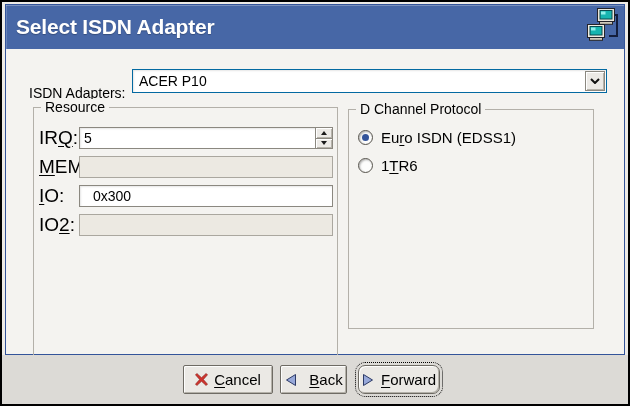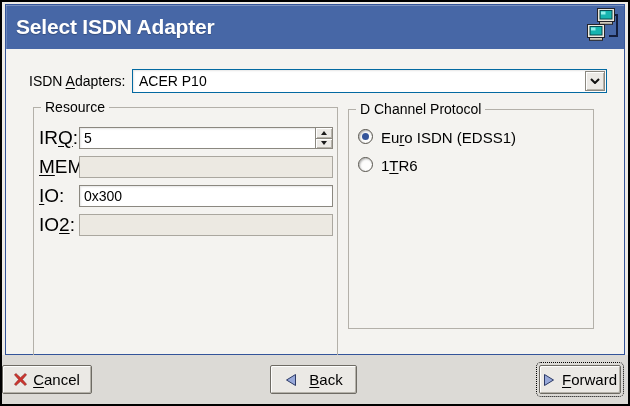--- a/index.html
+++ b/index.html
@@ -24,21 +24,21 @@
   .title {
     color:#fff; font-size:21px; font-weight:bold; letter-spacing:-0.2px;
     text-shadow:0 1px 1px rgba(0,0,0,.25);
   }
   .header-icon { position:absolute; top:2px; right:4px; width:34px; height:40px; }
 
   .content { position:absolute; left:0; top:44px; right:0; bottom:0; background:#f4f3f0; }
 
   .mn { text-decoration:underline; text-underline-offset:2px; }
 
-  .adapter-label { position:absolute; left:23px; top:24px; font-size:14px; color:#000; }
+  .adapter-label { position:absolute; left:23px; top:36px; font-size:14px; color:#000; }
 
   .combo {
     position:absolute; left:126px; top:20px; width:475px; height:24px;
     border:1px solid #0369a1; background:#fff; display:flex; align-items:center;
     box-shadow: inset 1px 1px 2px rgba(0,0,0,.10);
   }
   .combo-value { font-size:14px; padding-left:6px; color:#000; }
   .combo-btn {
     margin-left:auto; margin-right:1px; width:20px; height:20px;
     background:#eceae6; border:1px solid #8b8880;
@@ -55,21 +55,21 @@
   }
   .group-resource { left:27px; top:58px; width:305px; height:284px; }
   .group-dchannel { left:342px; top:60px; width:246px; height:220px; }
 
   .res-body { padding:19px 4px 0 5px; }
   .res-row { display:flex; align-items:center; margin-bottom:7px; }
   .res-label { width:40px; font-size:19px; color:#000; flex:none; }
 
   .field {
     flex:1; height:22px; border:1px solid #8b8880; background:#fff;
-    font-family:inherit; font-size:14px; padding:0 4px; color:#000; min-width:0;
+    font-family:inherit; font-size:14px; padding:0 13px; color:#000; min-width:0;
     box-shadow: inset 1px 1px 2px rgba(0,0,0,.10);
   }
   .field:disabled {
     background:#ece9e2; border-color:#aaa79f; box-shadow:none; color:#6a675f;
   }
 
   .spin-wrap {
     flex:1; height:22px; border:1px solid #8b8880; background:#fff;
     display:flex; box-shadow: inset 1px 1px 2px rgba(0,0,0,.10);
   }
@@ -80,46 +80,46 @@
   .spin-btns { width:17px; flex:none; display:flex; flex-direction:column; border-left:1px solid #8b8880; }
   .spin-btn {
     flex:1; background:#eceae6; display:flex; align-items:center; justify-content:center;
     box-shadow: inset 1px 1px 0 #fff, inset -1px -1px 0 #b6b3ab; cursor:default;
   }
   .spin-btn + .spin-btn { border-top:1px solid #8b8880; }
   .tri-up { width:0; height:0; border-left:3px solid transparent; border-right:3px solid transparent; border-bottom:4px solid #1a1a1a; }
   .tri-down { width:0; height:0; border-left:3px solid transparent; border-right:3px solid transparent; border-top:4px solid #1a1a1a; }
 
   .radio-col { padding:19px 0 0 9px; }
-  .radio-row { display:flex; gap:8px; margin-bottom:11px; cursor:default; }
+  .radio-row { display:flex; align-items:center; gap:8px; margin-bottom:11px; cursor:default; }
   .radio {
     width:15px; height:15px; border-radius:50%; flex:none;
     border:1px solid #55524b; background:#fdfdfc; position:relative;
     box-shadow: inset 1px 1px 2px rgba(0,0,0,.30);
   }
   .radio.selected::after {
     content:""; position:absolute; left:3px; top:3px; width:7px; height:7px;
     border-radius:50%; background:#33549a;
   }
   .radio-label { font-size:15px; color:#000; }
 
   .button-strip {
     position:absolute; left:0; right:0; bottom:0; height:49px; background:#dcdad6;
-    display:flex; align-items:center; justify-content:space-between; gap:7px; padding-right:7px;
+    display:flex; align-items:center; justify-content:center; gap:7px; padding-right:7px;
   }
   .btn {
     height:29px; background:#ebe9e5; border:1px solid #6e6b64; border-radius:2px;
     box-shadow: inset 1px 1px 0 #fdfdfc, inset -1px -1px 0 #b4b1a9;
     display:inline-flex; align-items:center; justify-content:center; gap:6px;
     font-family:inherit; font-size:15px; color:#000; cursor:default;
   }
   .btn-cancel { width:90px; }
-  .btn-back { width:87px;gap:12px; }
+  .btn-back { width:67px;gap:12px; }
   .btn-forward { width:82px; margin-left:4px; }
-  .btn.focused { outline:1px dotted #000; outline-offset:2px; }
+  .btn.focused { outline:1px dotted #000; outline-offset:2px;border-radius:7px; }
   .btn-icon { display:inline-flex; flex:none; }
 </style>
 </head>
 <body>
 
 <div class="window">
 
   <div class="panel">
 
     <div class="header">

